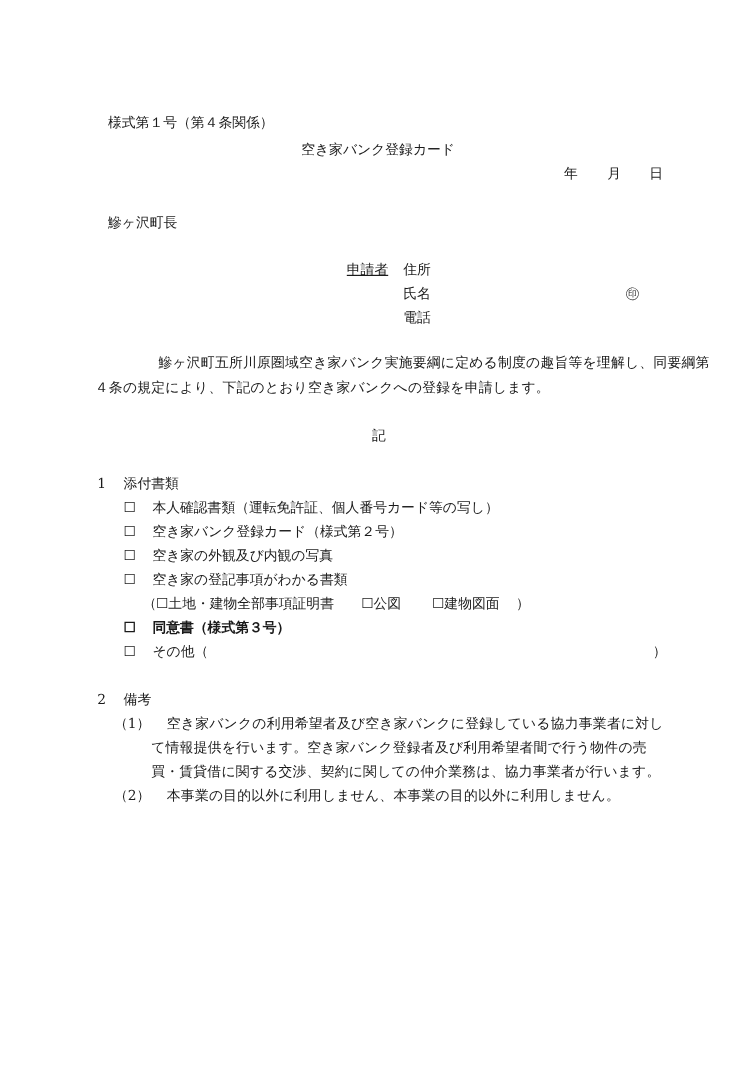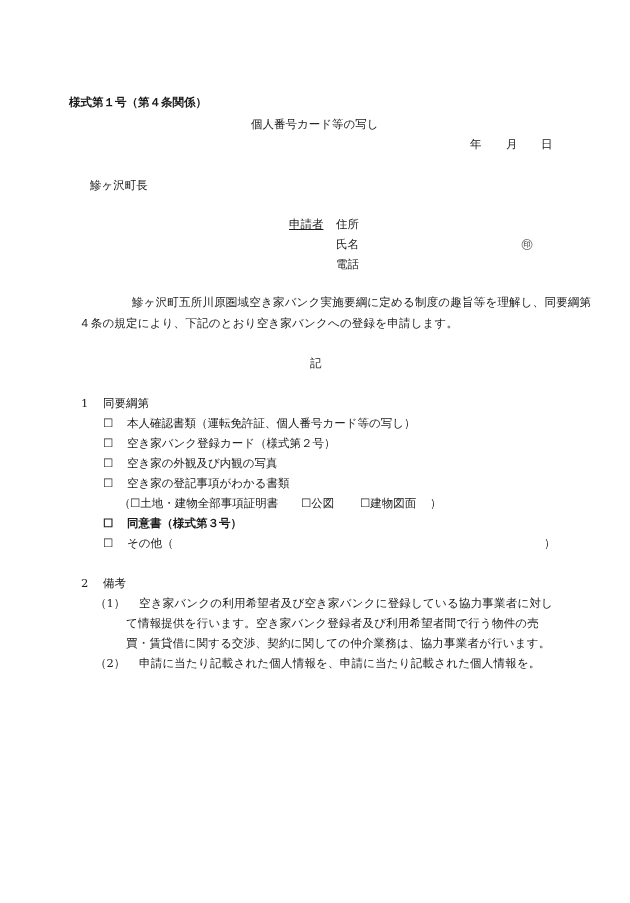--- a/index.html
+++ b/index.html
@@ -10,42 +10,42 @@
     }
     .abs { position: absolute; white-space: nowrap; line-height: 1; }
     .para { position: absolute; white-space: nowrap; line-height: 1; letter-spacing: 0.2px; }
     .cb { display: inline-block; width: 24px; }
   </style>
 </head>
 <body>
 
 <div>
 
-  <div class="abs" style="left:69px;top:97px;font-weight:bold;">様式第１号（第４条関係）</div>
-  <div class="abs" style="left:251px;top:119px;">個人番号カード等の写し</div>
+  <div class="abs" style="left:90px;top:97px;">様式第１号（第４条関係）</div>
+  <div class="abs" style="left:251px;top:119px;">空き家バンク登録カード</div>
 
   <div class="abs" style="left:470px;top:139px;">年</div>
   <div class="abs" style="left:506px;top:139px;">月</div>
   <div class="abs" style="left:541px;top:139px;">日</div>
 
   <div class="abs" style="left:90px;top:180px;">鰺ヶ沢町長</div>
 
   <div class="abs" style="left:289px;top:219px;text-decoration:underline;">申請者</div>
   <div class="abs" style="left:336px;top:219px;">住所</div>
   <div class="abs" style="left:336px;top:239px;">氏名</div>
   <div class="abs" style="left:521px;top:238px;font-size:12px;">㊞</div>
   <div class="abs" style="left:336px;top:259px;">電話</div>
 
   <div class="para" style="left:100px;top:297px;margin-left:32px;">鰺ヶ沢町五所川原圏域空き家バンク実施要綱に定める制度の趣旨等を理解し、同要綱第</div>
   <div class="para" style="left:79px;top:318px;">４条の規定により、下記のとおり空き家バンクへの登録を申請します。</div>
 
   <div class="abs" style="left:310px;top:358px;">記</div>
 
   <div class="abs" style="left:81px;top:398px;">1</div>
-  <div class="abs" style="left:103px;top:398px;">同要綱第</div>
+  <div class="abs" style="left:103px;top:398px;">添付書類</div>
 
   <div class="abs" style="left:103px;top:418px;">
     <span class="cb">☐</span><span>本人確認書類（運転免許証、個人番号カード等の写し）</span>
   </div>
   <div class="abs" style="left:103px;top:438px;">
     <span class="cb">☐</span><span>空き家バンク登録カード（様式第２号）</span>
   </div>
   <div class="abs" style="left:103px;top:458px;">
     <span class="cb">☐</span><span>空き家の外観及び内観の写真</span>
   </div>
@@ -69,15 +69,15 @@
 
   <div class="abs" style="left:81px;top:578px;">2</div>
   <div class="abs" style="left:103px;top:578px;">備考</div>
 
   <div class="abs" style="left:95px;top:598px;">（1）</div>
   <div class="para" style="left:139px;top:598px;">空き家バンクの利用希望者及び空き家バンクに登録している協力事業者に対し</div>
   <div class="para" style="left:126px;top:618px;">て情報提供を行います。空き家バンク登録者及び利用希望者間で行う物件の売</div>
   <div class="para" style="left:126px;top:638px;">買・賃貸借に関する交渉、契約に関しての仲介業務は、協力事業者が行います。</div>
 
   <div class="abs" style="left:95px;top:658px;">（2）</div>
-  <div class="para" style="left:139px;top:658px;">申請に当たり記載された個人情報を、申請に当たり記載された個人情報を。</div>
+  <div class="para" style="left:139px;top:658px;">本事業の目的以外に利用しません、本事業の目的以外に利用しません。</div>
 
 </div>
 
 </body></html>

